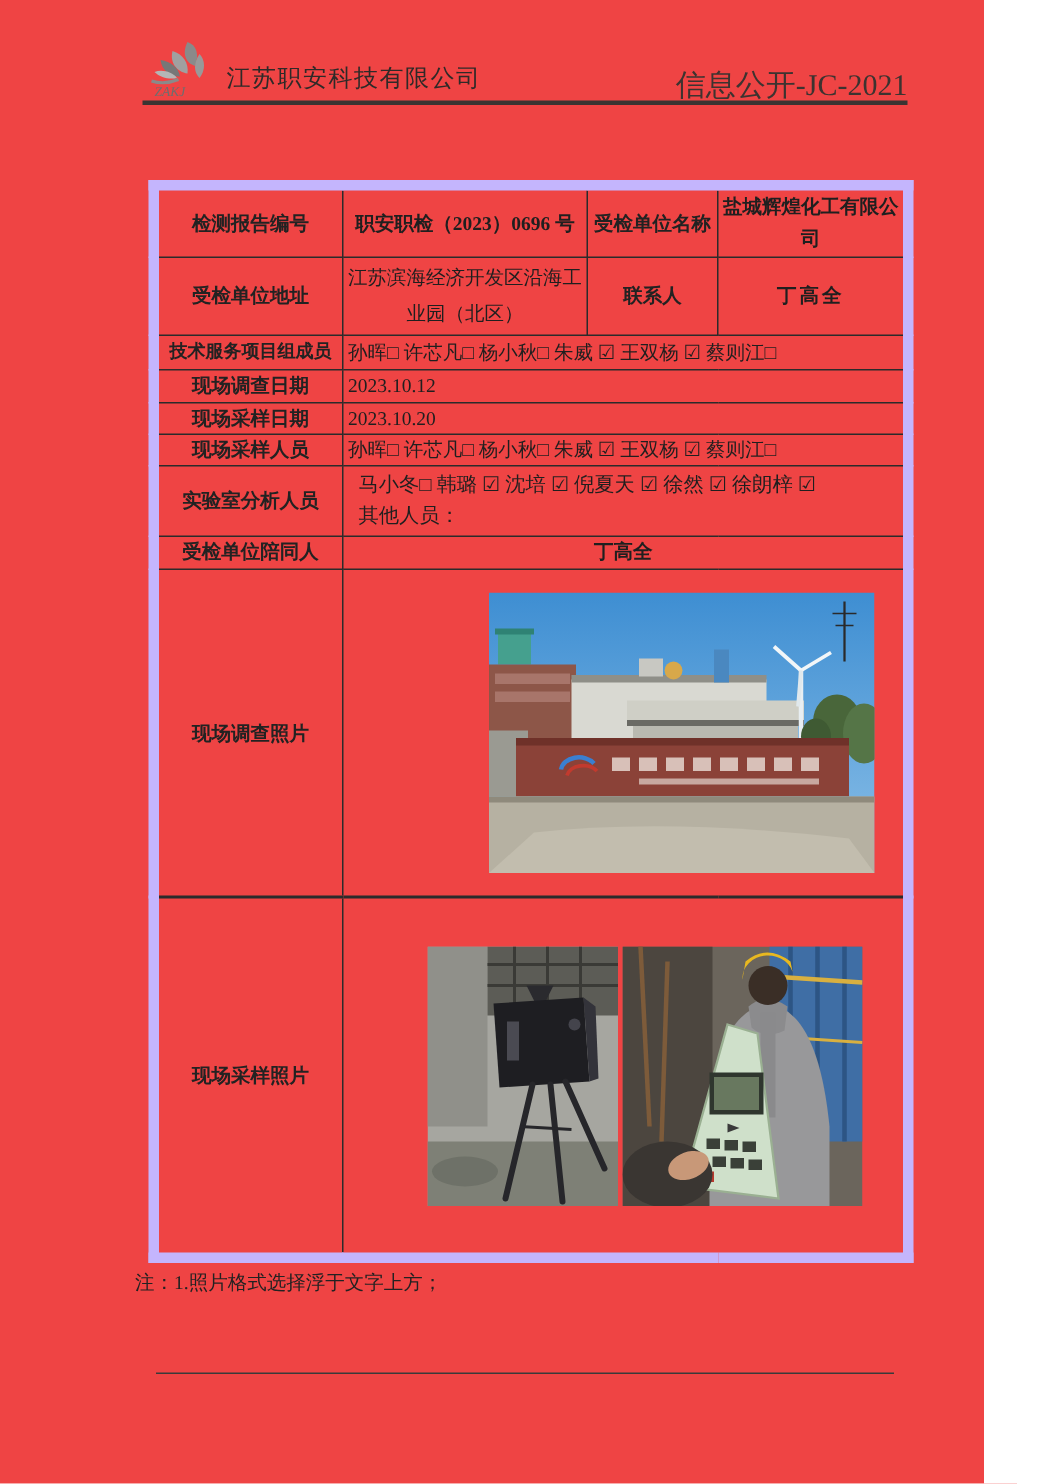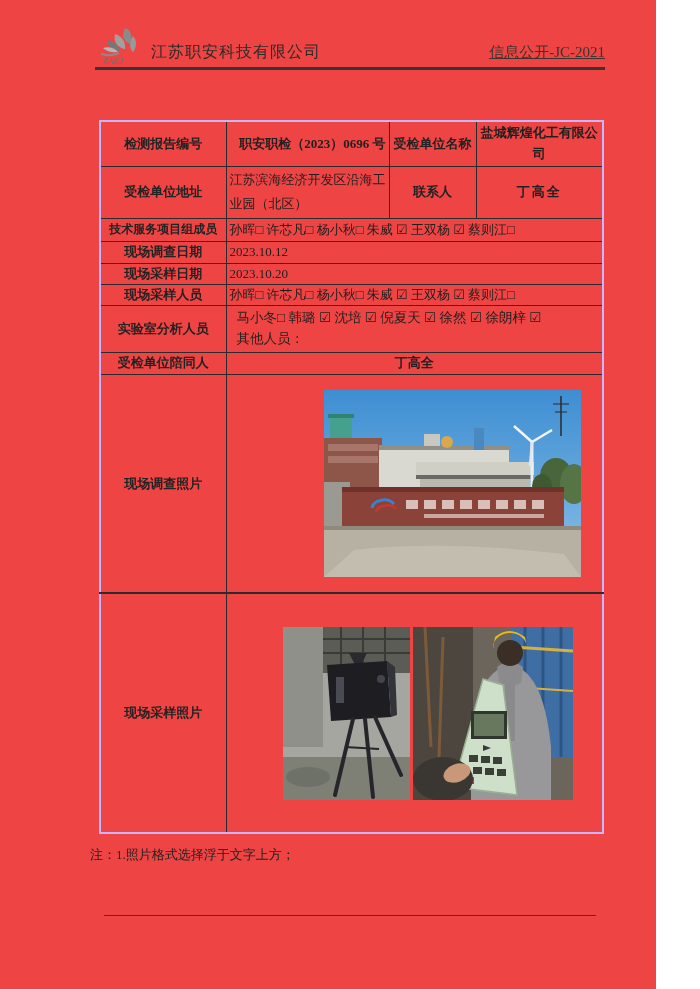--- a/index.html
+++ b/index.html
@@ -5,39 +5,39 @@
   * { margin:0; padding:0; box-sizing:border-box; }
   html,body { background:#ffffff; }
   .page {
     position:relative; width:656px; height:989px; background:#ef4444;
     font-family:"Liberation Serif", serif; color:#1f1f1f; overflow:hidden;
   }
   
   .hdr { position:absolute; left:95px; top:26px; width:510px; height:36px; }
   .hdr-logo { position:absolute; left:0; top:0; width:52px; height:40px; }
   .hdr-company { position:absolute; left:56px; top:16px; font-size:16px; letter-spacing:1px; color:#2e2a28; }
-  .hdr-code { position:absolute; right:0; top:17px; font-size:15px; color:#3d3330;text-decoration:underline; }
+  .hdr-code { position:absolute; right:0; top:17px; font-size:20px; color:#3d3330; }
   .hdr-rule { position:absolute; left:95px; top:67px; width:510px; height:0; border-top:3px solid #3a3432; }
   
   .doc-title { position:absolute; left:0; top:91px; width:700px; text-align:center;
     font-size:19px; font-weight:bold; letter-spacing:2px; color:#111; }
   
   table.form { position:absolute; left:99px; top:120px; width:503px;
     border-collapse:collapse; table-layout:fixed; }
   table.form td {
     border:1px solid #2b2b2b; font-size:13px; vertical-align:middle;
     overflow:hidden; padding:1px 3px;
   }
-  table.form { border:2px solid #c4b5fd; }
+  table.form { border:7px solid #c4b5fd; }
   td.lbl { font-weight:bold; text-align:center; color:#222; }
   td.val-l { text-align:left; padding-left:10px; font-size:13.5px; }
-  td.num { font-weight:bold; text-align:right; font-size:13.5px; }
+  td.num { font-weight:bold; text-align:center; font-size:13.5px; }
   td.bigname { font-weight:bold; text-align:center; font-size:18px; letter-spacing:2px; }
   td.company-name { text-align:center; font-size:13.5px; font-weight:bold; line-height:1.6; }
-  td.addr { text-align:left; line-height:1.9; }
+  td.addr { text-align:center; line-height:1.9; }
   td.date { text-align:left; font-size:14px; }
   td.companion-val { text-align:center; font-weight:bold; font-size:14px; }
   .lab-lines div { padding-left:10px; font-size:13.5px; line-height:1.55; text-align:left; }
   tr.r-photo1 td { height:219px; }
   tr.r-photo2 td { height:240px; border-top:2px solid #2b2b2b; }
   td.photo-cell1 { vertical-align:middle; padding:0; }
   .photo1-wrap { margin-left:94px; width:257px; height:187px; }
   .photo2-wrap { margin-left:56px; display:flex; gap:3px; align-items:flex-start; }
   svg { display:block; }
   

